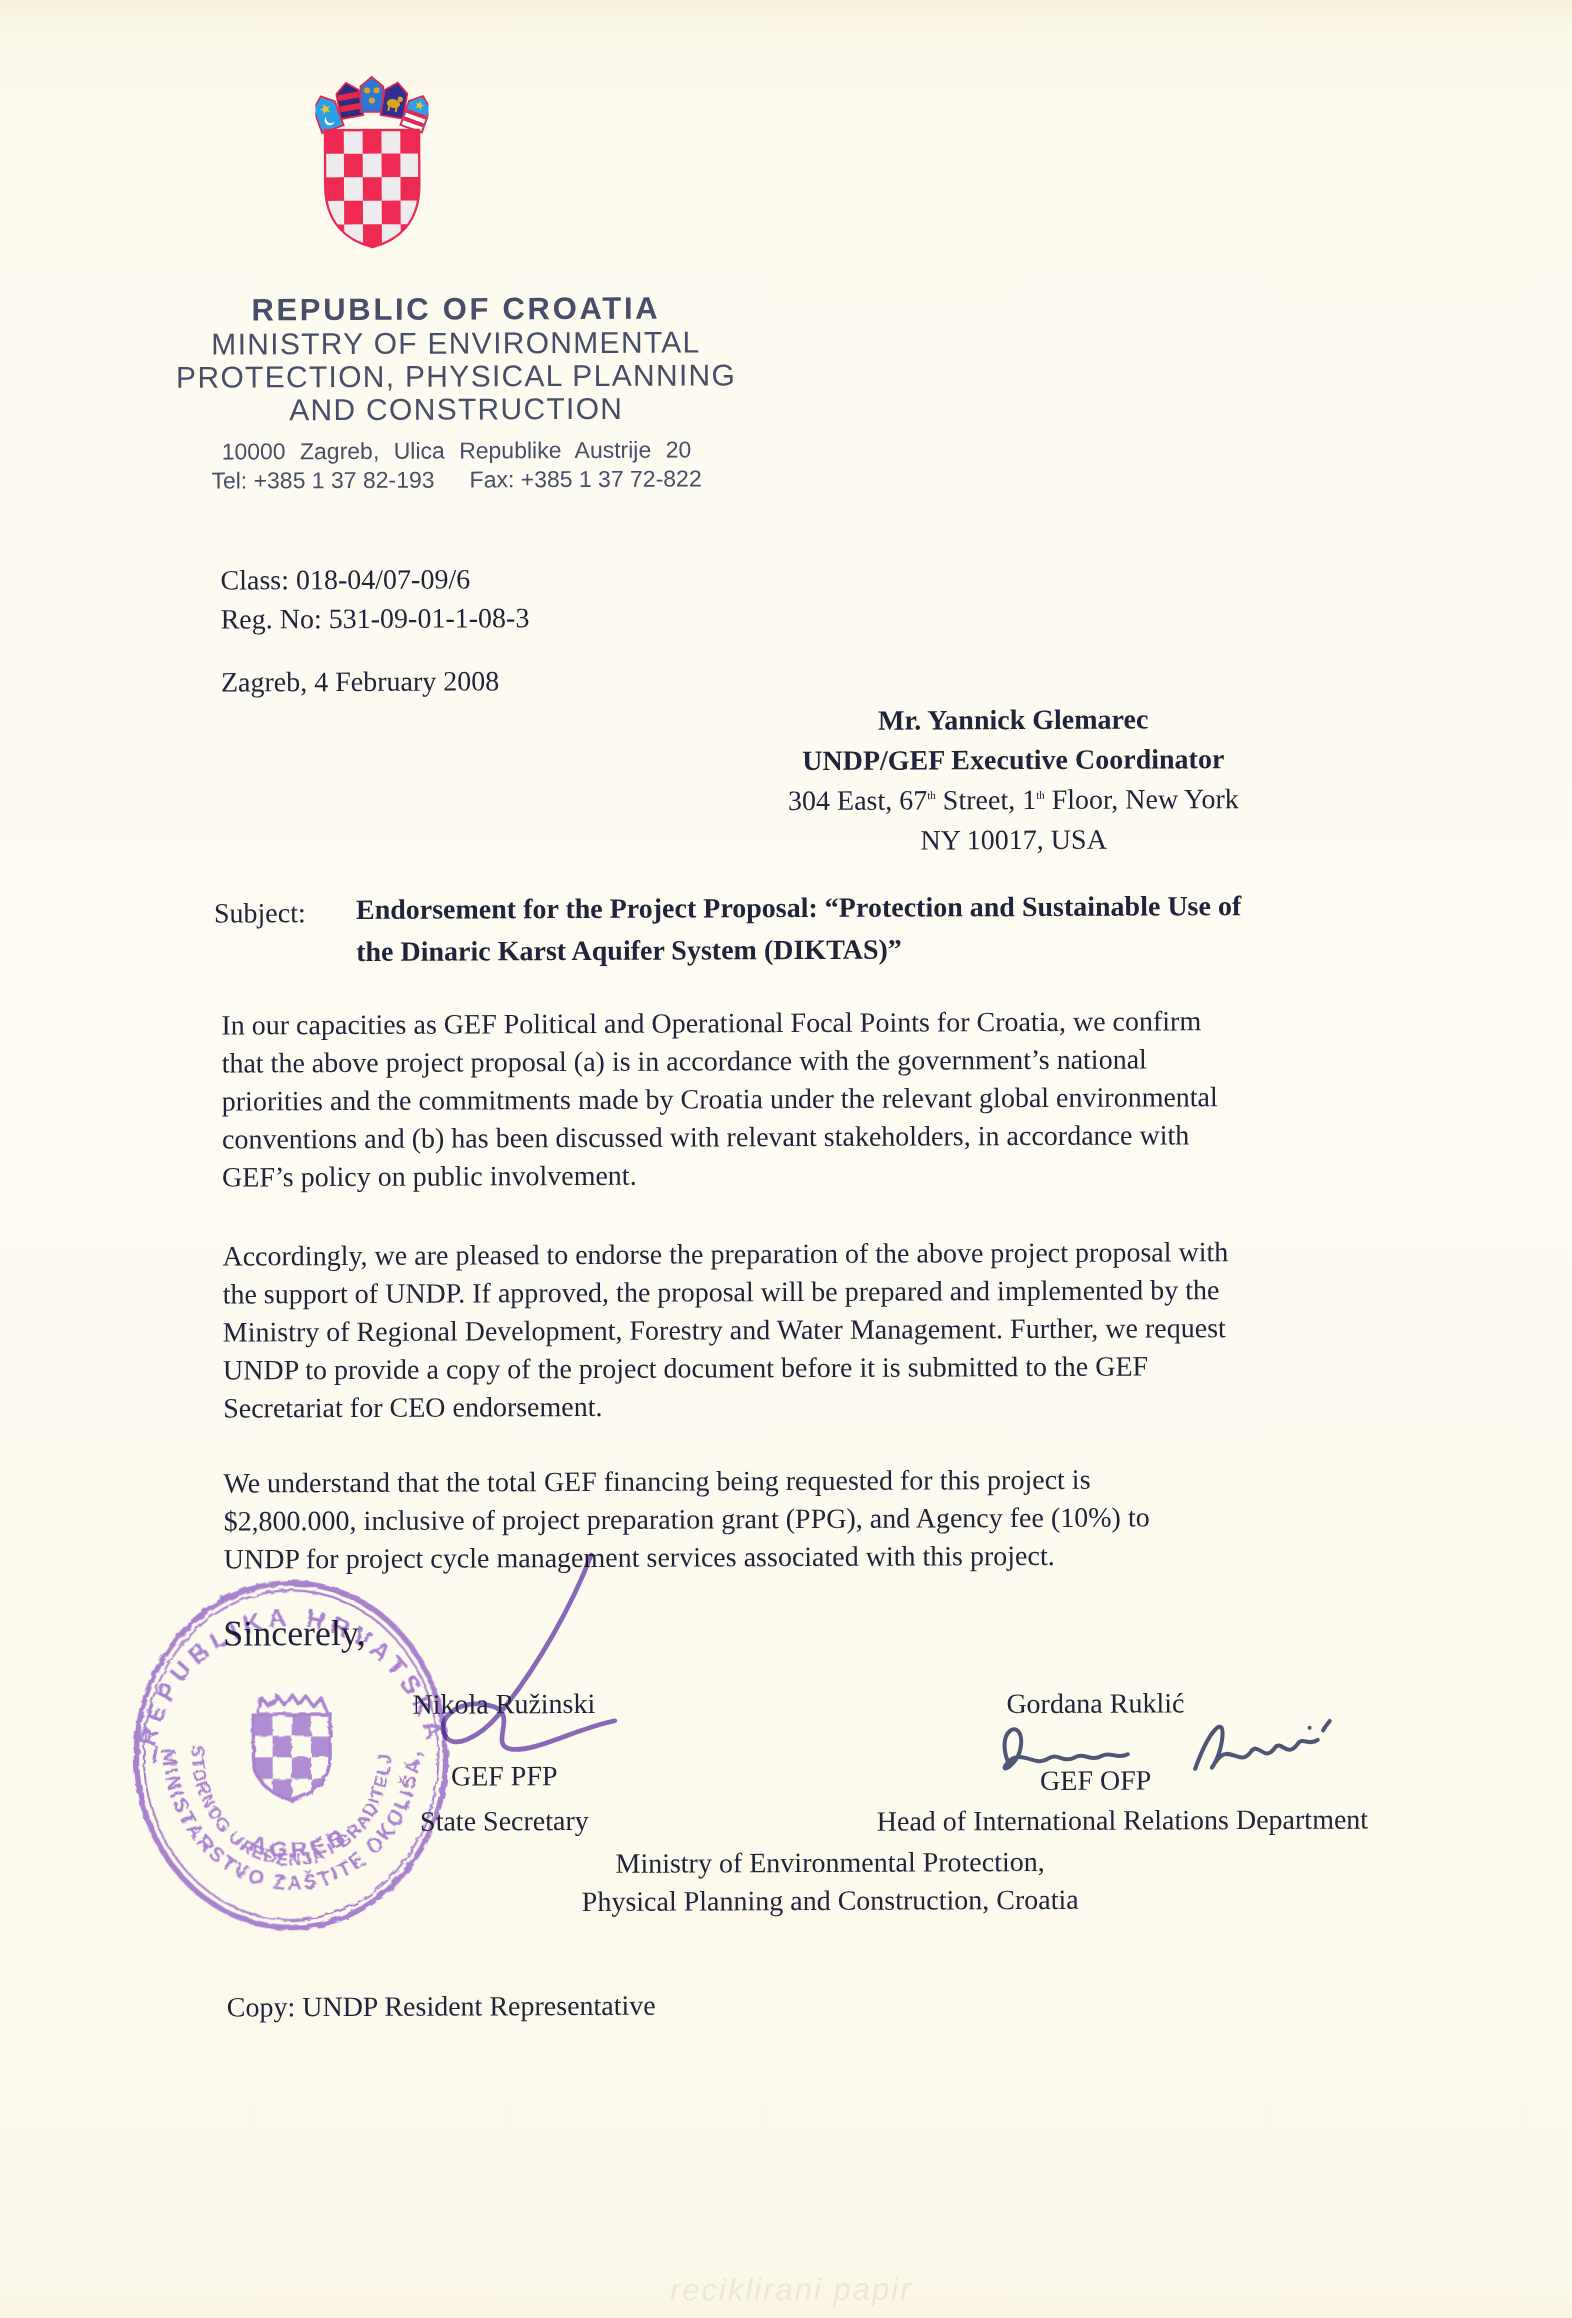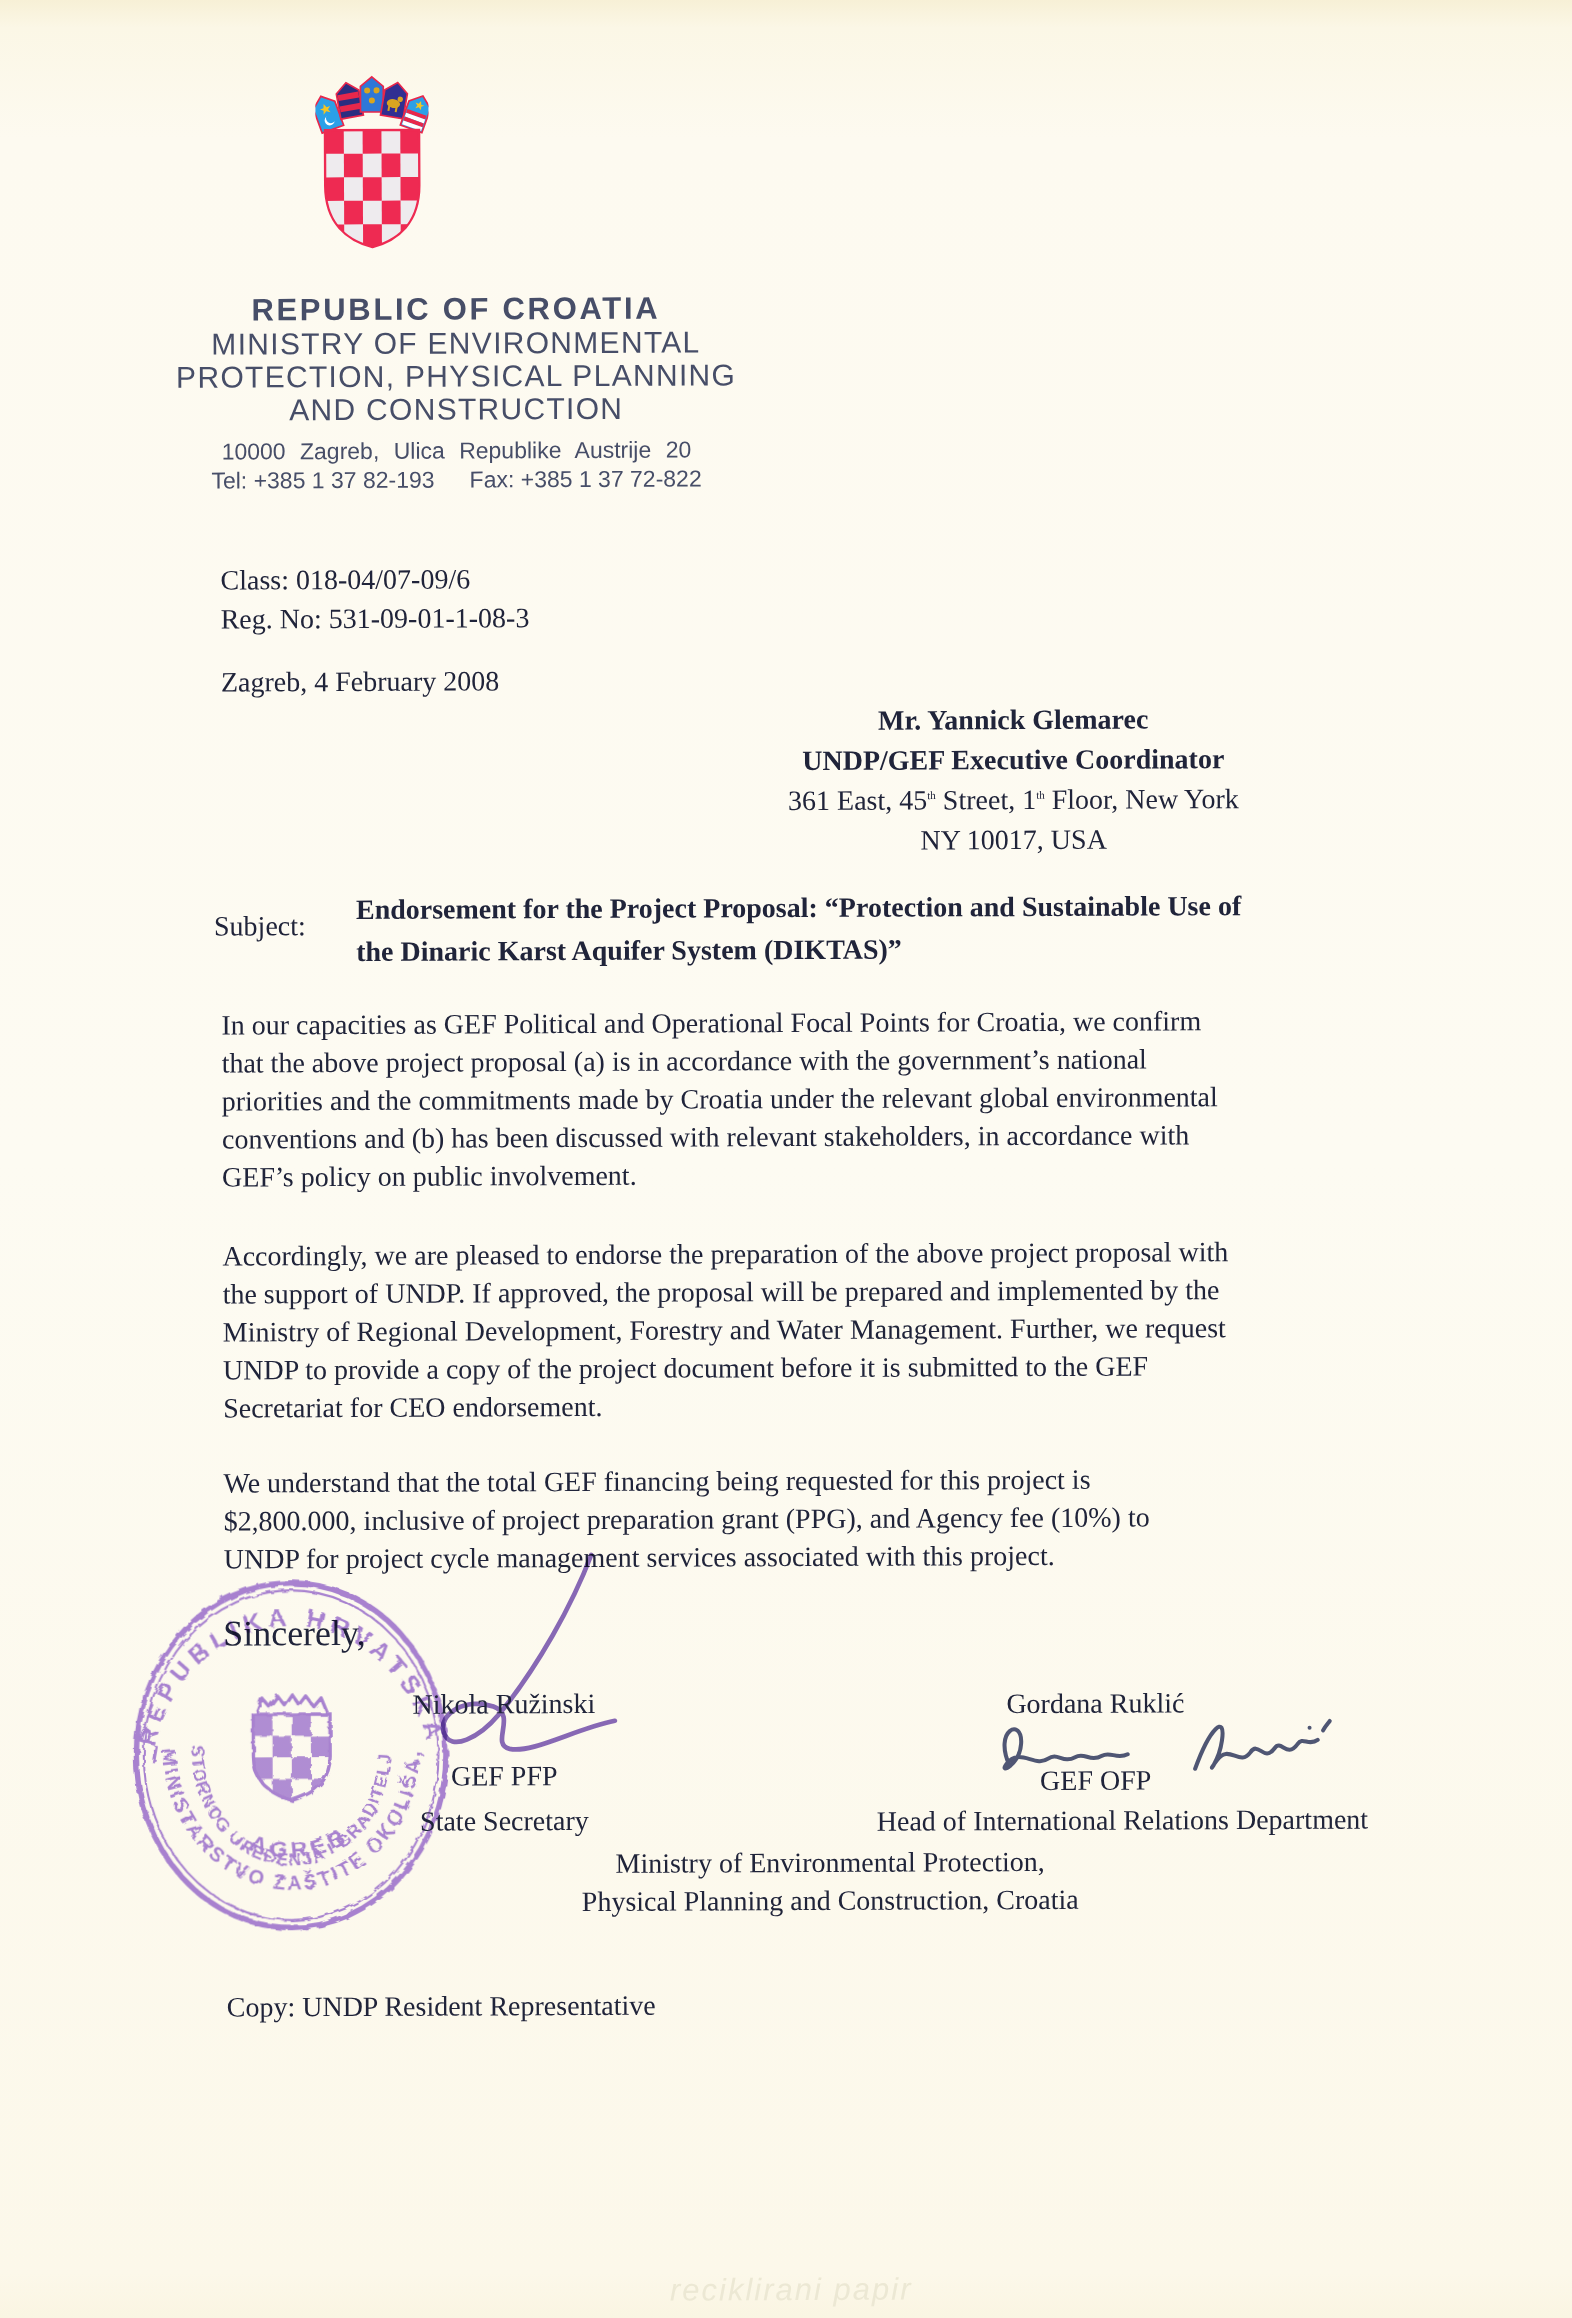--- a/index.html
+++ b/index.html
@@ -26,21 +26,21 @@
   
   .serif42{font-size:28px;line-height:39px;}
   .refblock{left:222px;top:558px;}
   .dateline{left:222px;top:660px;}
   
   .recipient{left:694px;top:701px;width:640px;text-align:center;font-size:28px;line-height:40px;}
   .recipient .bold{font-weight:bold;}
   sup{font-size:11px;vertical-align:super;line-height:0;}
   
   .subject{left:214px;top:887px;width:1206px;font-size:28px;line-height:42px;}
-  .subject .lbl{position:absolute;left:0;top:16px;}
+  .subject .lbl{position:absolute;left:0;top:3px;}
   .subject .lines{margin-left:142px;font-weight:bold;}
   
   .para{left:221px;width:1206px;font-size:28px;line-height:38px;}
   .p1{top:1004px;} .p2{top:1235px;} .p3{top:1462px;}
   .sincerely{left:220px;top:1610px;font-size:36px;}
   
   .sigline{font-size:28px;line-height:35px;text-align:center;}
   .sig-name-left{left:369px;top:1685px;width:263px;}
   .sig-role1-left{left:369px;top:1757px;width:263px;}
   .sig-role2-left{left:369px;top:1802px;width:263px;}
@@ -141,21 +141,21 @@
 
   <div class="abs refblock serif42">
     <div>Class: 018-04/07-09/6</div>
     <div>Reg. No: 531-09-01-1-08-3</div>
   </div>
   <div class="abs dateline serif42">Zagreb, 4 February 2008</div>
 
   <div class="abs recipient">
     <div class="bold">Mr. Yannick Glemarec</div>
     <div class="bold">UNDP/GEF Executive Coordinator</div>
-    <div><span>361 East, 45</span><sup>th</sup><span> Street, 1</span><sup>th</sup><span> Floor, New York</span></div>
+    <div><span>304 East, 67</span><sup>th</sup><span> Street, 1</span><sup>th</sup><span> Floor, New York</span></div>
     <div>NY 10017, USA</div>
   </div>
 
   <div class="abs subject">
     <div class="lbl">Subject:</div>
     <div class="lines">
       <div>Endorsement for the Project Proposal: “Protection and Sustainable Use of</div>
       <div>the Dinaric Karst Aquifer System (DIKTAS)”</div>
     </div>
   </div>

